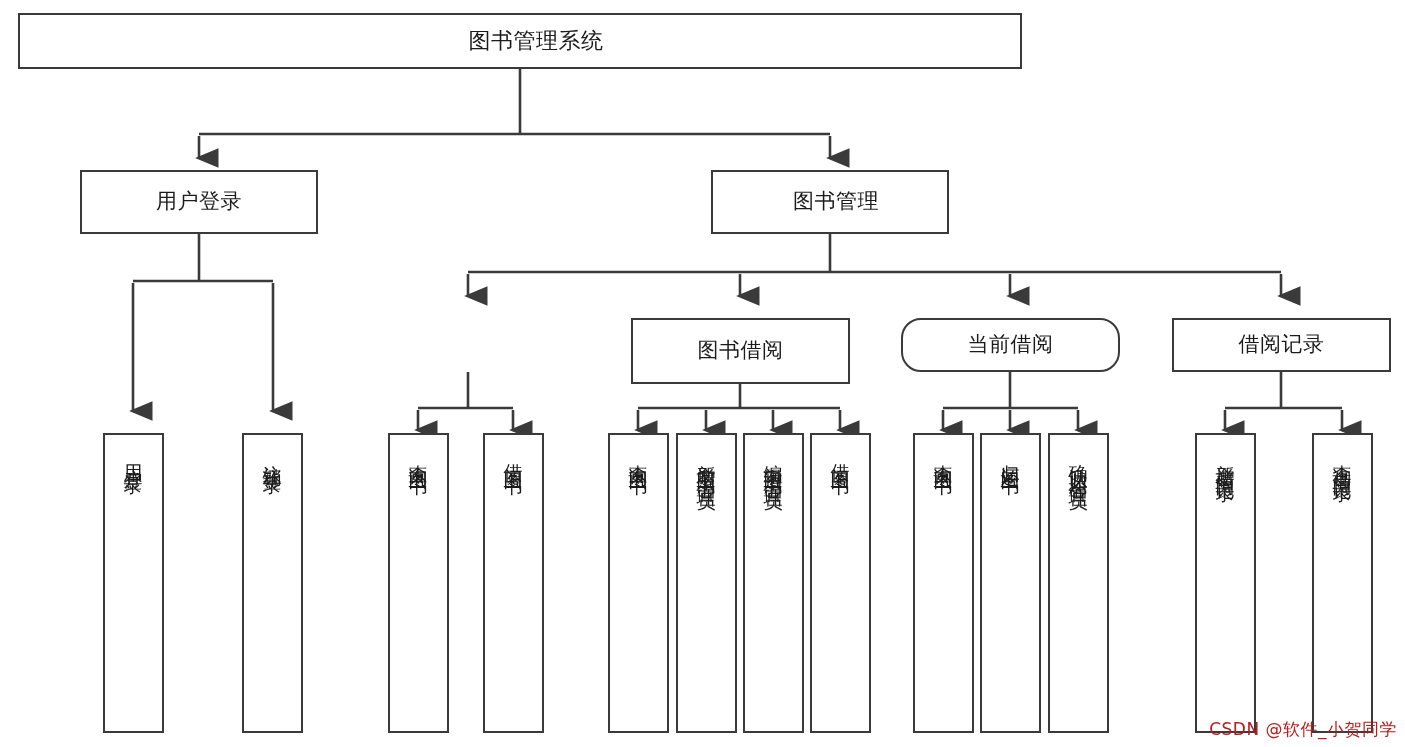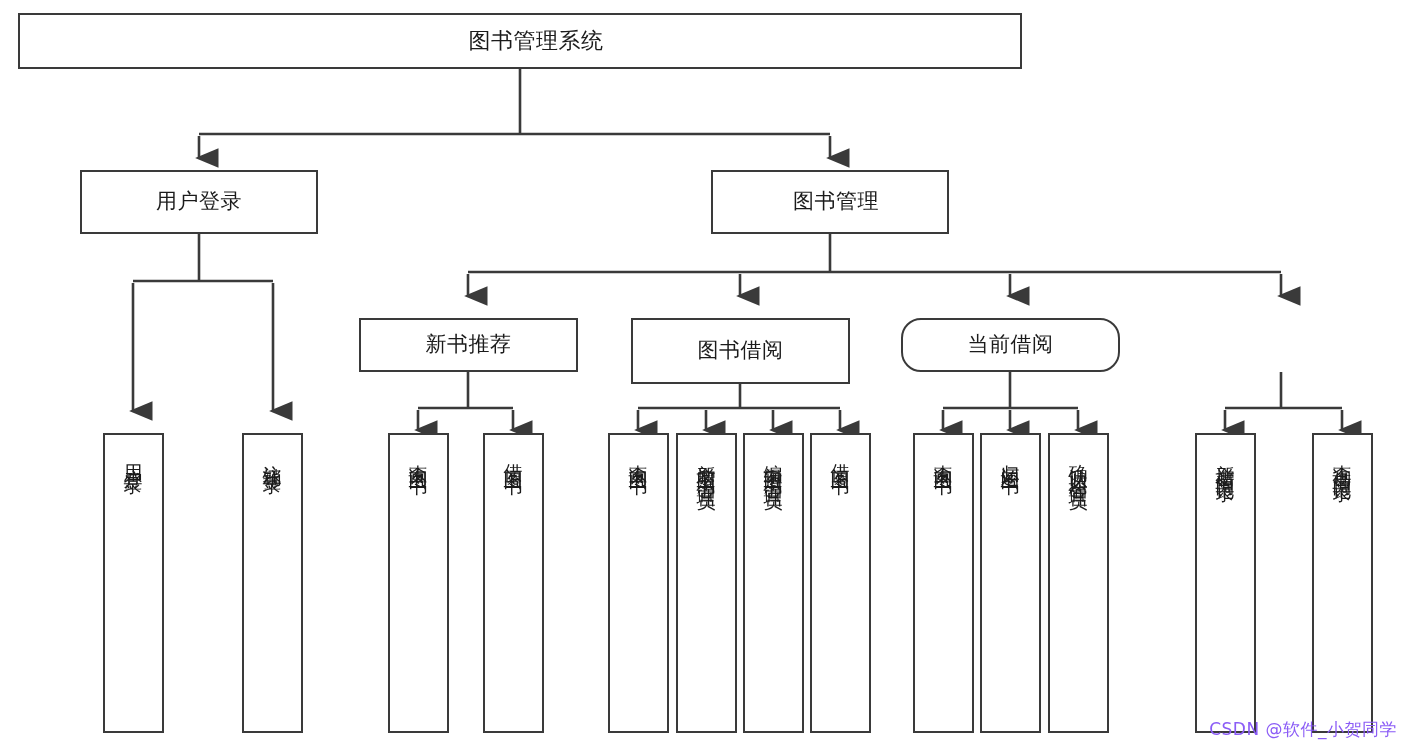--- a/index.html
+++ b/index.html
@@ -58,21 +58,21 @@
     text-orientation: upright;
     letter-spacing: 4px;
     line-height: 1;
     white-space: nowrap;
   }
   .watermark {
     position: absolute;
     right: 8px;
     bottom: 6px;
     font-size: 17px;
-    color: #8b5cf6;
+    color: #b91c1c;
     letter-spacing: 0.5px;
     z-index: 5;
     white-space: nowrap;
   }
 </style>
 </head>
 <body>
 
 <div id="canvas">
 
@@ -125,23 +125,23 @@
       <path d="M 1225 410 L 1225 430" marker-end="url(#arrow)"></path>
       <path d="M 1342 410 L 1342 430" marker-end="url(#arrow)"></path>
     </g>
   </svg>
 
   <div class="node h root" style="left:18px; top:13px; width:1004px; height:56px;">图书管理系统</div>
 
   <div class="node h" style="left:80px; top:170px; width:238px; height:64px;">用户登录</div>
   <div class="node h" style="left:711px; top:170px; width:238px; height:64px;padding-left:12px;">图书管理</div>
 
-  <div class="node h" style="left:359px; top:318px; width:219px; height:54px;">新书推荐</div>
   <div class="node h" style="left:631px; top:318px; width:219px; height:66px;">图书借阅</div>
   <div class="node h" style="left:901px; top:318px; width:219px; height:54px;border-radius:20px;">当前借阅</div>
+  <div class="node h" style="left:1172px; top:318px; width:219px; height:54px;">借阅记录</div>
 
   <div class="node v" style="left:103px; top:433px; width:61px; height:300px;">
     <span class="vtext">用户登录</span>
   </div>
   <div class="node v" style="left:242px; top:433px; width:61px; height:300px;">
     <span class="vtext">注销登录</span>
   </div>
 
   <div class="node v" style="left:388px; top:433px; width:61px; height:300px;">
     <span class="vtext">查询图书</span>

